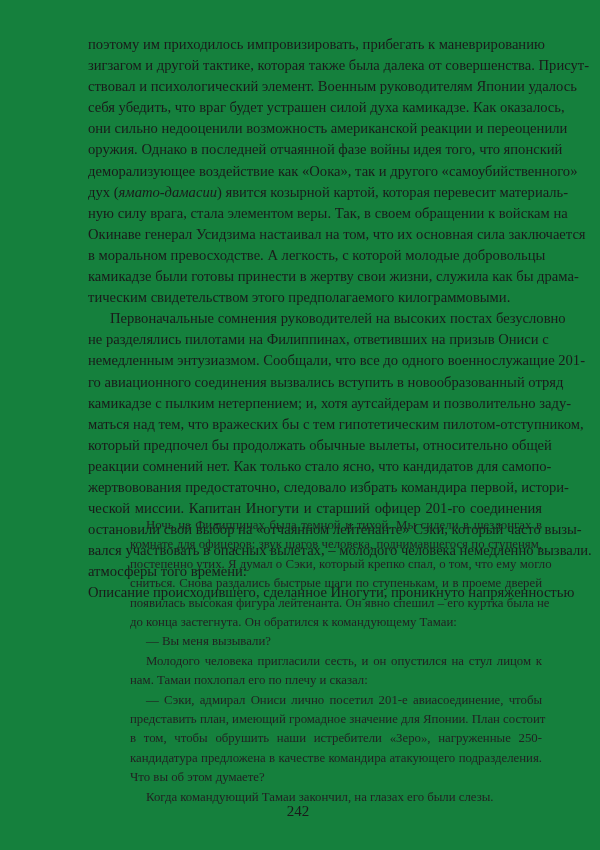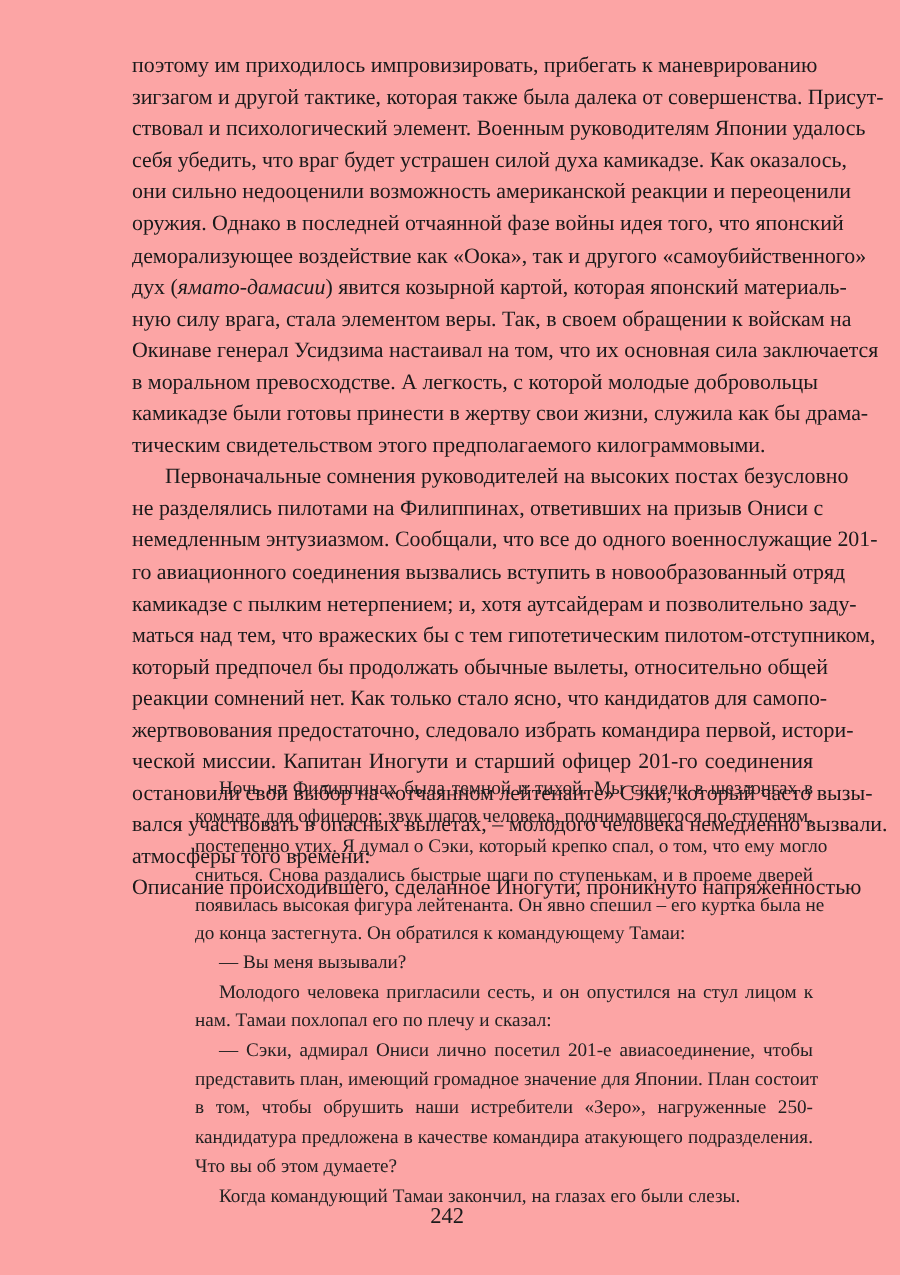--- a/index.html
+++ b/index.html
@@ -1,19 +1,19 @@
 <!DOCTYPE html>
 <html><head>
 <meta charset="utf-8">
 <style>
   html, body { margin: 0; padding: 0; background: #ffffff; }
   body { width: 600px; height: 850px; position: relative; overflow: hidden; }
   .page {
     position: absolute; left: 0; top: 0; width: 600px; height: 850px;
-    background: #fca5a5; color: #1a1a1a;
+    background: #15803d; color: #1a1a1a;
     font-family: "Liberation Serif", "DejaVu Serif", serif;
   }
   .main {
     position: absolute; left: 88px; top: 34px; width: 454px;
     font-size: 14.6px; line-height: 21.1px;
   }
   .line { display: block; white-space: nowrap; text-align: justify; text-align-last: justify; }
   .line.last { text-align-last: left; }
   .line.indent { padding-left: 22px; }
   .quote {
@@ -33,21 +33,21 @@
 <div class="page">
   <div class="main">
     <div>
       <span class="line">поэтому им приходилось импровизировать, прибегать к маневрированию</span>
       <span class="line">зигзагом и другой тактике, которая также была далека от совершенства. Присут-</span>
       <span class="line">ствовал и психологический элемент. Военным руководителям Японии удалось</span>
       <span class="line">себя убедить, что враг будет устрашен силой духа камикадзе. Как оказалось,</span>
       <span class="line">они сильно недооценили возможность американской реакции и переоценили</span>
       <span class="line">оружия. Однако в последней отчаянной фазе войны идея того, что японский</span>
       <span class="line">деморализующее воздействие как «Оока», так и другого «самоубийственного»</span>
-      <span class="line"><span>дух (</span><i>ямато-дамасии</i><span>) явится козырной картой, которая японский материаль-</span></span>
+      <span class="line"><span>дух (</span><i>ямато-дамасии</i><span>) явится козырной картой, которая перевесит материаль-</span></span>
       <span class="line">ную силу врага, стала элементом веры. Так, в своем обращении к войскам на</span>
       <span class="line">Окинаве генерал Усидзима настаивал на том, что их основная сила заключается</span>
       <span class="line">в моральном превосходстве. А легкость, с которой молодые добровольцы</span>
       <span class="line">камикадзе были готовы принести в жертву свои жизни, служила как бы драма-</span>
       <span class="line last">тическим свидетельством этого предполагаемого килограммовыми.</span>
     </div>
     <div>
       <span class="line indent">Первоначальные сомнения руководителей на высоких постах безусловно</span>
       <span class="line">не разделялись пилотами на Филиппинах, ответивших на призыв Ониси с</span>
       <span class="line">немедленным энтузиазмом. Сообщали, что все до одного военнослужащие 201-</span>

